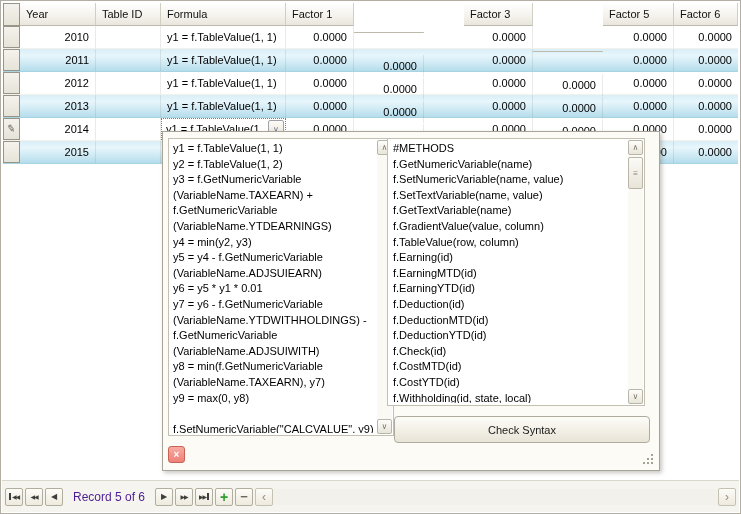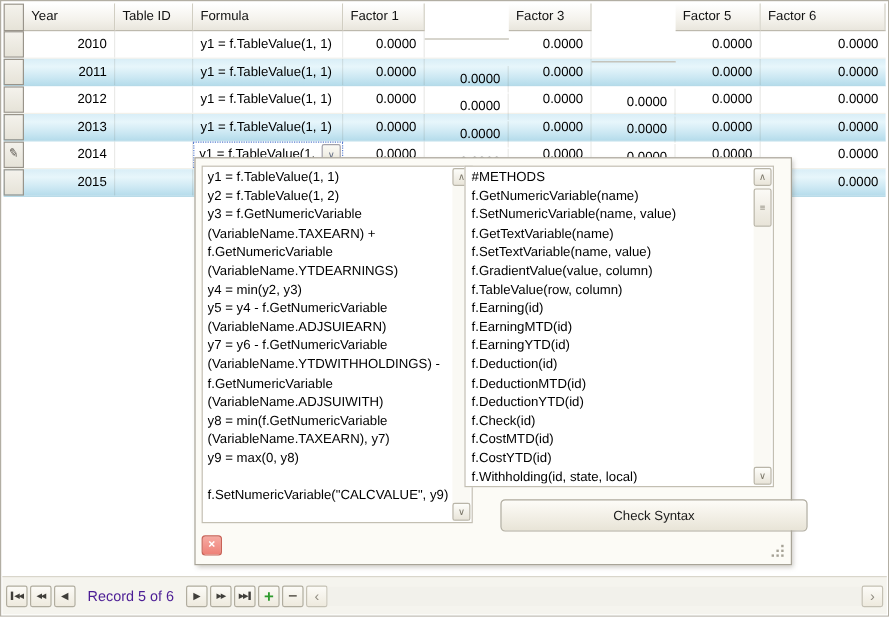--- a/index.html
+++ b/index.html
@@ -20,21 +20,21 @@
          display:flex; align-items:center; justify-content:center; }
   .pencil { font-size:10px; color:#55514a; transform:rotate(10deg); line-height:1; }
 
   .c { border-right:1px solid rgba(90,90,80,0.13); padding:0 6px;
        display:flex; align-items:center; overflow:hidden; white-space:nowrap; }
   .w-year    { width:76px; flex:0 0 76px; justify-content:flex-end; }
   .w-tid     { width:65px; flex:0 0 65px; }
   .w-formula { width:125px; flex:0 0 125px; }
   .w-f1 { width:68px; flex:0 0 68px; justify-content:flex-end; }
   .w-f2 { width:70px; flex:0 0 70px; justify-content:flex-end;margin-top:29px; }
-  .w-f3 { width:69px; flex:0 0 69px; justify-content:flex-end; }
+  .w-f3 { width:69px; flex:0 0 69px; justify-content:flex-end;margin-left:40px; }
   .w-f4 { width:70px; flex:0 0 70px; justify-content:flex-end;margin-top:48px; }
   .w-f5 { width:71px; flex:0 0 71px; justify-content:flex-end; }
   .w-f6 { flex:1; justify-content:flex-end; border-right:none; }
 
   .hdr .c { background:linear-gradient(180deg,#ffffff 0%,#f4f2ec 60%,#e9e6dd 100%);
             border-right:1px solid #d1cec2; border-bottom:1px solid #bdb9ad;
             justify-content:flex-start; color:#111; }
   .hdr .ind { height:23px; }
 
   .row.plain { background:#ffffff; border-bottom:1px solid #f2f1ea; }
@@ -74,21 +74,21 @@
           border:1px solid #b9b5a8; border-radius:2px;
           display:flex; align-items:center; justify-content:center;
           font-size:8px; color:#7a7668; }
   .sbtn.up { top:0; }  .sbtn.down { bottom:0; }
   .sthumb { position:absolute; left:0; top:17px; width:15px; height:32px;
             background:linear-gradient(180deg,#fbfaf6,#e8e4d8);
             border:1px solid #b9b5a8; border-radius:2px;
             display:flex; align-items:center; justify-content:center;
             font-size:8px; color:#8a8678; }
 
-  .check-btn { position:absolute; left:254px; top:284px; width:256px; height:27px;
+  .check-btn { position:absolute; left:231px; top:284px; width:256px; height:27px;
                background:linear-gradient(180deg,#fdfcf8 0%,#f3f0e7 50%,#e8e4d7 100%);
                border:1px solid #aeaa9d; border-radius:4px;
                display:flex; align-items:center; justify-content:center;
                font-size:11px; color:#1a1a1a; }
 
   .close-btn { position:absolute; left:5px; top:314px; width:17px; height:17px;
                background:linear-gradient(180deg,#f6aba3 0%,#ee8077 100%);
                border:1px solid #c86257; border-radius:3px;
                display:flex; align-items:center; justify-content:center;
                color:#fff; font-weight:bold; font-size:10px; }
@@ -235,20 +235,21 @@
       <div class="memo-lines">
           <div class="memo-line">y1 = f.TableValue(1, 1)</div>
           <div class="memo-line">y2 = f.TableValue(1, 2)</div>
           <div class="memo-line">y3 = f.GetNumericVariable</div>
           <div class="memo-line">(VariableName.TAXEARN) +</div>
           <div class="memo-line">f.GetNumericVariable</div>
           <div class="memo-line">(VariableName.YTDEARNINGS)</div>
           <div class="memo-line">y4 = min(y2, y3)</div>
           <div class="memo-line">y5 = y4 - f.GetNumericVariable</div>
           <div class="memo-line">(VariableName.ADJSUIEARN)</div>
+          <div class="memo-line">y6 = y5 * y1 * 0.01</div>
           <div class="memo-line">y7 = y6 - f.GetNumericVariable</div>
           <div class="memo-line">(VariableName.YTDWITHHOLDINGS) -</div>
           <div class="memo-line">f.GetNumericVariable</div>
           <div class="memo-line">(VariableName.ADJSUIWITH)</div>
           <div class="memo-line">y8 = min(f.GetNumericVariable</div>
           <div class="memo-line">(VariableName.TAXEARN), y7)</div>
           <div class="memo-line">y9 = max(0, y8)</div>
           <div class="memo-line"></div>
           <div class="memo-line">f.SetNumericVariable("CALCVALUE", y9)</div>
         </div>
@@ -260,22 +261,22 @@
             <span>∨</span>
           </div>
       </div>
     </div>
 
     <div class="listbox">
       <div class="list-lines">
           <div class="list-line">#METHODS</div>
           <div class="list-line">f.GetNumericVariable(name)</div>
           <div class="list-line">f.SetNumericVariable(name, value)</div>
+          <div class="list-line">f.SetTextVariable(name, value)</div>
           <div class="list-line">f.GetTextVariable(name)</div>
-          <div class="list-line">f.SetTextVariable(name, value)</div>
           <div class="list-line">f.GradientValue(value, column)</div>
           <div class="list-line">f.TableValue(row, column)</div>
           <div class="list-line">f.Earning(id)</div>
           <div class="list-line">f.EarningMTD(id)</div>
           <div class="list-line">f.EarningYTD(id)</div>
           <div class="list-line">f.Deduction(id)</div>
           <div class="list-line">f.DeductionMTD(id)</div>
           <div class="list-line">f.DeductionYTD(id)</div>
           <div class="list-line">f.Check(id)</div>
           <div class="list-line">f.CostMTD(id)</div>

